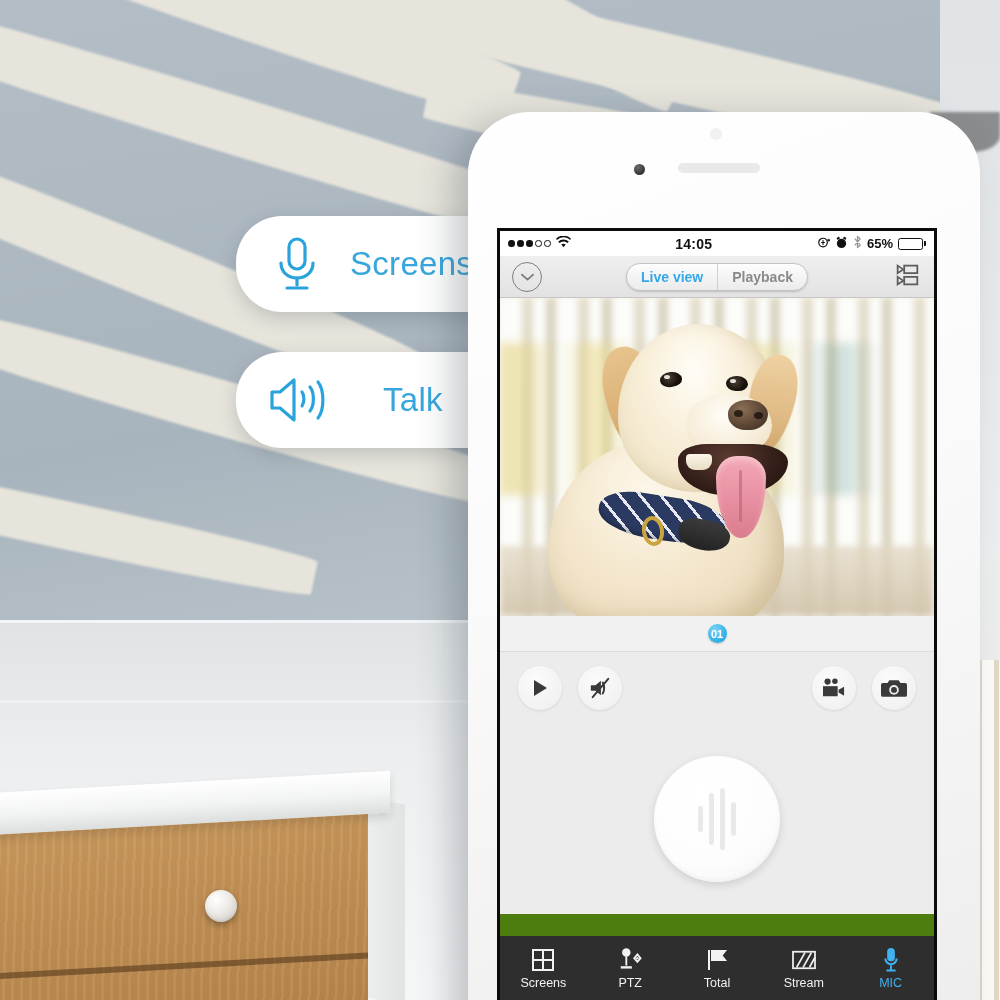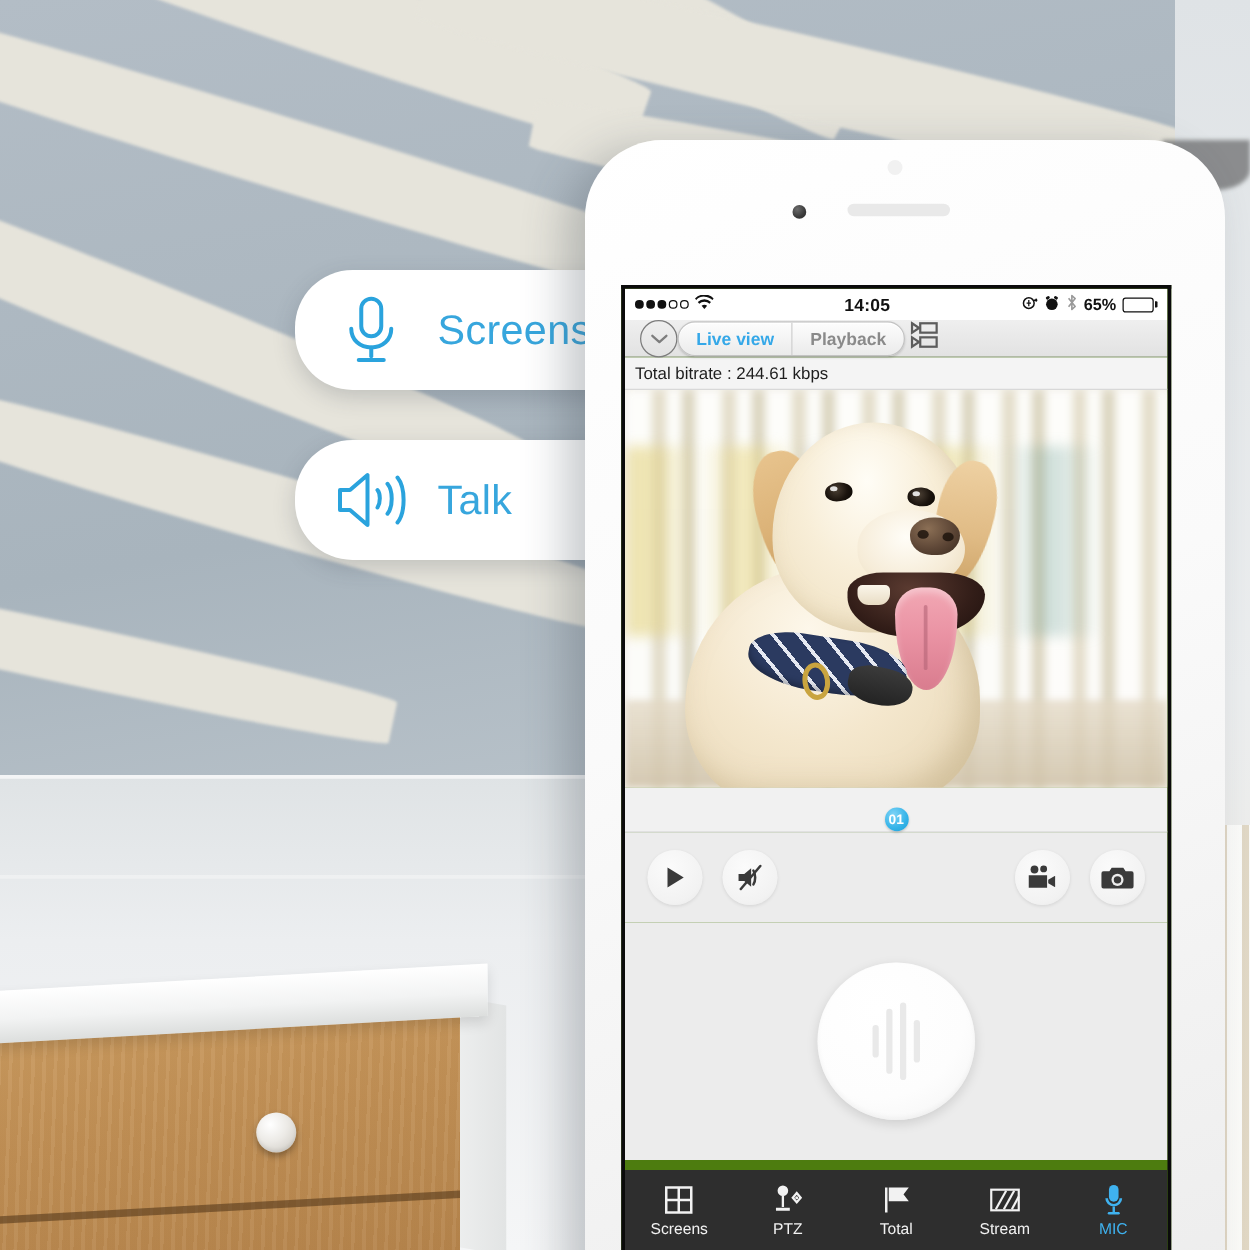--- a/index.html
+++ b/index.html
@@ -143,21 +143,21 @@
   
   .badge {
     position: absolute;
     display: flex; align-items: center;
     background: #ffffff;
     border-radius: 46px;
     box-shadow: 0 6px 18px rgba(60,70,80,.22);
     padding: 0 36px 0 30px;
   }
   .badge-listen { left: 236px; top: 216px; width: 300px; height: 96px; }
-  .badge-talk   { left: 236px; top: 352px; width: 300px; height: 96px; }
+  .badge-talk   { left: 236px; top: 352px; width: 300px; height: 96px; gap: 33px; }
   .badge-icon { width: 62px; height: 62px; flex: 0 0 62px; display: flex; align-items: center; justify-content: center; }
   .badge-label {
     margin-left: 22px;
     color: #37a6dd;
     font-size: 33px;
     font-weight: 400;
     letter-spacing: .3px;
     font-family: "Liberation Sans", sans-serif;
   }
 
@@ -207,24 +207,24 @@
   .battery { display: flex; align-items: center; }
   .batt-body {
     width: 25px; height: 12px; border: 1.5px solid #111; border-radius: 2.5px;
     padding: 1.2px;
   }
   .batt-fill { height: 100%; background: #111; border-radius: 1px; }
   .batt-cap { width: 2px; height: 5px; background: #111; margin-left: 1px; border-radius: 0 1px 1px 0; }
 
   
   .navbar {
-    height: 30px;
+    height: 42px;
     background: linear-gradient(180deg, #efefef 0%, #e2e2e2 100%);
     border-bottom: 1px solid #c6c6c6;
-    display: flex; align-items: center; 
+    display: flex; align-items: center; justify-content: space-between;
     padding: 0 12px;
   }
   .circle-btn {
     width: 30px; height: 30px; border-radius: 50%;
     border: 1.6px solid #7d7d7d;
     display: flex; align-items: center; justify-content: center;
   }
   .segmented {
     display: flex; height: 28px;
     border-radius: 14px; overflow: hidden;
@@ -363,21 +363,21 @@
   }
 
   
   .chan-label {
     height: 22px; background: #6f6f6f; color: #ffffff;
     display: flex; align-items: center; padding-left: 8px;
     font-size: 13.5px;
   }
   .chan-strip {
     height: 36px; background: #f1f1f1;
-    display: flex; align-items: flex-end; justify-content: center;
+    display: flex; align-items: center; justify-content: center;
     border-bottom: 1px solid #dcdcdc;
   }
   .chan-badge {
     width: 19px; height: 19px; border-radius: 50%;
     background: radial-gradient(circle at 36% 30%, #7fd4f7 0%, #34b3e8 60%, #1f9fd6 100%);
     color: #ffffff; font-size: 11px; font-weight: bold;
     display: flex; align-items: center; justify-content: center;
     box-shadow: 0 1px 2px rgba(0,0,0,.2);
   }
 
@@ -570,21 +570,20 @@
       <div>
         <svg width="30" height="30" viewBox="0 0 32 32" fill="none" stroke="#5c5c5c" stroke-width="1.9">
           <path d="M6 6 12 10 6 14z"></path>
           <rect x="13" y="6" width="14" height="8"></rect>
           <path d="M6 18 12 22 6 26z"></path>
           <rect x="13" y="18" width="14" height="8"></rect>
         </svg>
       </div>
     </div>
 
-    <div class="bitrate">Total bitrate :  244.61 kbps</div>
 
     <div class="video">
       <div class="crib"></div>
       <div class="crib-color"></div>
       <div class="floor"></div>
 
       <div class="dog-body"></div>
       <div class="ear ear-l"></div>
       <div class="dog-head"></div>
       <div class="ear ear-r"></div>

